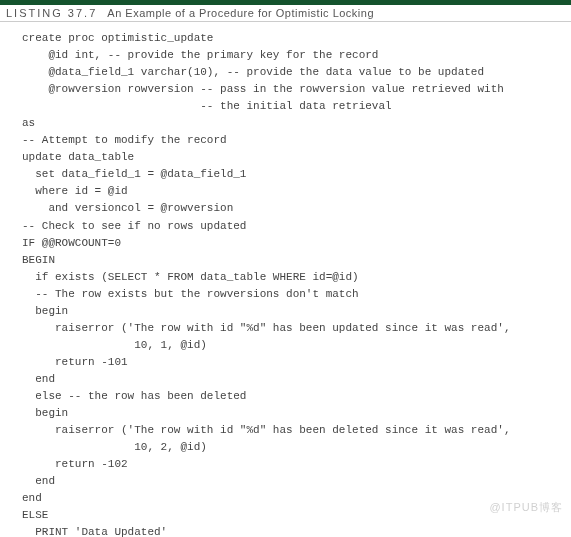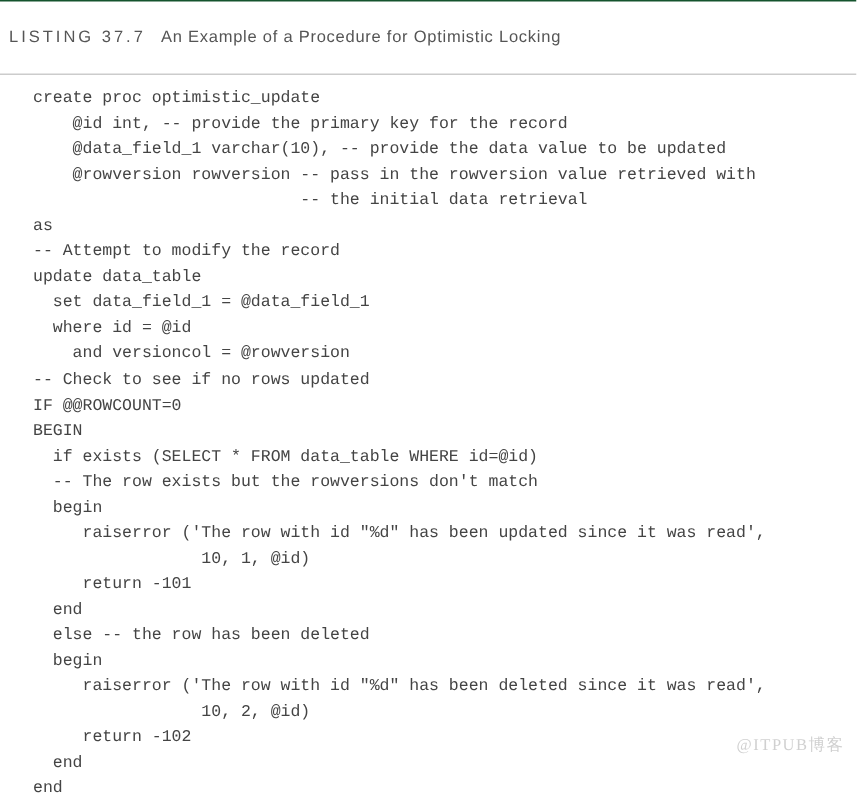--- a/index.html
+++ b/index.html
@@ -5,43 +5,43 @@
   body {
     margin: 0;
     padding: 0;
     background: #ffffff;
     width: 571px;
     font-family: "Courier New", Courier, monospace;
     font-size: 11px;
     color: #333;
   }
   .listing-header {
-    border-top: 1px solid #14532d;
+    border-top: 5px solid #14532d;
     border-bottom: 1px solid #ccc;
-    padding: 18px 6px;
+    padding: 2px 6px;
     font-family: Arial, Helvetica, sans-serif;
     font-size: 11px;
     color: #555;
     letter-spacing: 0.5px;
   }
   .listing-no {
     letter-spacing: 2px;
     text-transform: uppercase;
   }
   .code-block {
     padding: 8px 10px 12px 22px;
     line-height: 1.55;
     color: #444;
     white-space: pre;
   }
   .watermark {
     position: absolute;
     right: 8px;
-    top: 489px;
-    font-family: Liberation Serif, serif;
+    top: 500px;
+    font-family: Liberation Sans, sans-serif;
     font-size: 11px;
     color: rgba(120,120,120,0.35);
     letter-spacing: 1px;
   }
 </style>
 </head>
 <body>
 
 <div class="listing-header">
   <span class="listing-no">LISTING 37.7</span>&nbsp;&nbsp;

